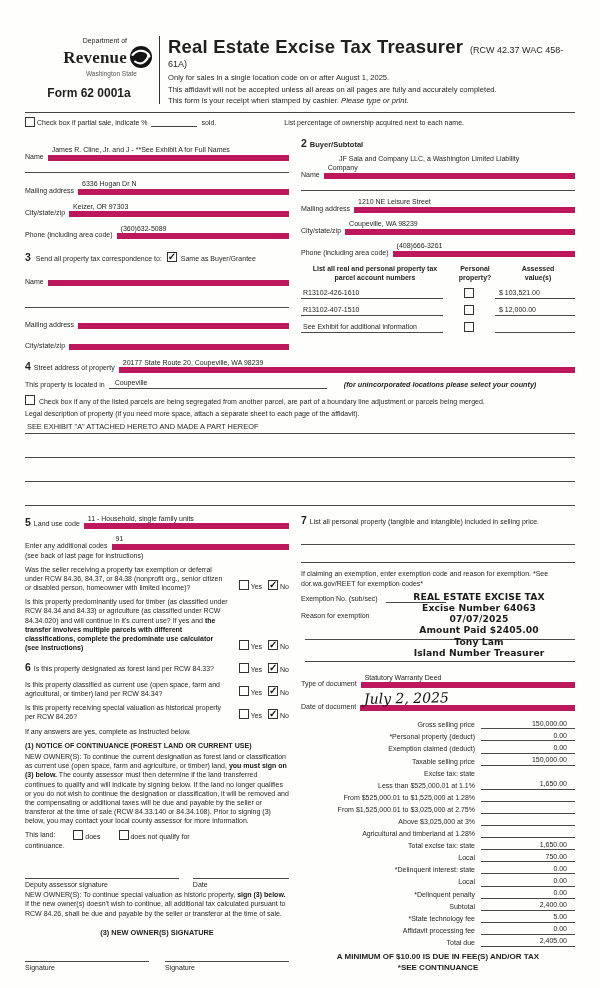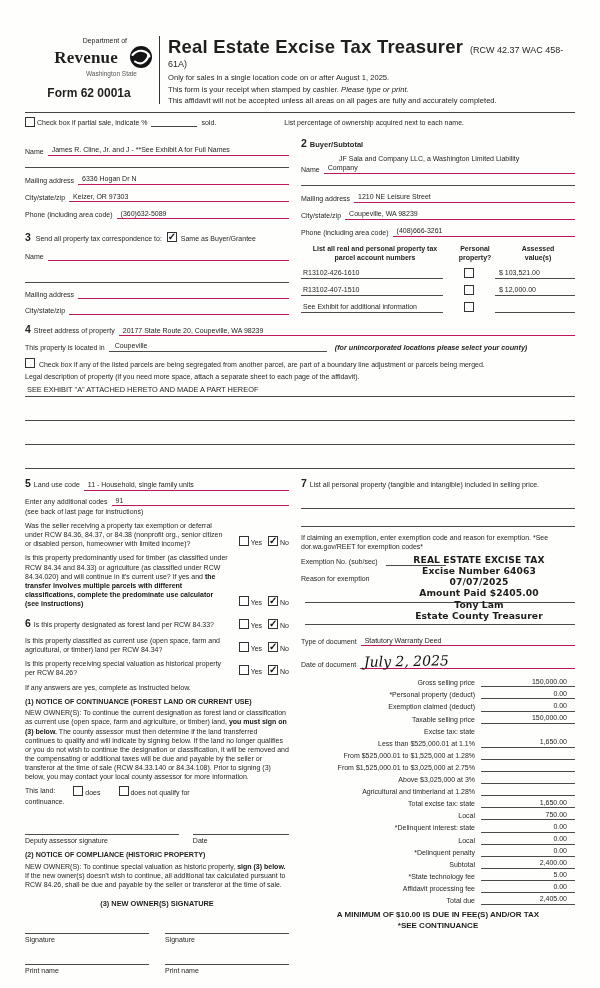--- a/index.html
+++ b/index.html
@@ -5,21 +5,21 @@
   html,body{margin:0;padding:0;background:#fff;}
   .page{position:relative;width:600px;height:988px;background:#fefefd;color:#1f1f1f;
         font-family:"Liberation Sans",sans-serif;font-size:7px;line-height:1.3;overflow:hidden;}
   .inner{padding:34px 25px 0 25px;}
   b,.b{font-weight:bold;color:#151515;}
   .it{font-style:italic;}
   
   .hdr{display:flex;align-items:stretch;}
   .logo{width:128px;padding-top:2px;}
   .logo .dept{font-size:7px;text-align:right;padding-right:26px;}
-  .logo-line2{display:flex;align-items:center;justify-content:flex-end;gap:11px;}
+  .logo-line2{display:flex;align-items:center;justify-content:flex-end;gap:2px;}
   .logo .rev{font-family:"Liberation Serif",serif;font-weight:bold;font-size:17px;letter-spacing:.2px;}
   .logo .wa{font-size:6.5px;color:#555;text-align:right;padding-right:16px;margin-top:-1px;}
   .logo .formnum{font-size:12px;font-weight:bold;margin-top:7px;text-align:center;}
   .vrule{width:1px;background:#333;margin:2px 8px 2px 6px;}
   .titleblk{flex:1;padding-top:1px;}
   .t-title{font-size:18.5px;font-weight:bold;letter-spacing:.2px;display:inline;}
   .t-rcw{font-size:9px;display:inline;margin-left:5px;}
   .t-note{font-size:7.6px;margin-top:2px;}
   .hr{border-top:1px solid #444;margin:6px 0 4px 0;}
   
@@ -31,39 +31,39 @@
   .ps-right{margin-left:68px;}
   
   .cols{display:flex;gap:12px;}
   .colL{width:264px;}
   .colR{width:274px;}
   .sechead{margin:4px 0 3px 0;}
   .secnum{font-size:10.5px;font-weight:bold;margin-right:3px;}
   .sectitle{font-size:7.5px;font-weight:bold;}
   .fr{display:flex;align-items:flex-end;margin-top:6.5px;}
   .lab{white-space:nowrap;padding-right:4px;}
-  .val{flex:1;border-bottom:1px solid #be185d;padding:0 2px 0.5px 4px;min-height:8px;}
+  .val{flex:1;border-bottom:6px solid #be185d;padding:0 2px 0.5px 4px;min-height:8px;}
   .blankline{border-bottom:1px solid #4a4a4a;height:11px;}
   .indent1{margin-left:38px;font-size:7px;}
   
   .ptable{margin-top:7px;}
   .pt-h{display:flex;text-align:center;font-weight:bold;}
   .pt-h .c1{flex:1;}
   .pt-h .c2{width:52px;}
   .pt-h .c3{width:74px;}
   .pt-r{display:flex;align-items:flex-end;margin-top:6px;}
   .pt-r .c1{flex:1;border-bottom:1px solid #4a4a4a;padding:0 2px 1px 2px;}
   .pt-r .c2{width:52px;text-align:center;}
   .pt-r .c3{width:74px;border-bottom:1px solid #4a4a4a;padding:0 2px 1px 4px;}
   
   .s4{margin-top:8px;}
   .s4 .fr{margin-top:5px;}
   .locrow{display:flex;align-items:flex-end;margin-top:5px;}
   .locval{width:210px;border-bottom:1px solid #4a4a4a;padding:0 2px 0.5px 6px;}
-  .locnote{font-style:italic;font-weight:bold;margin-left:8px;font-size:7.2px;}
+  .locnote{font-style:italic;font-weight:bold;margin-left:17px;font-size:7.2px;}
   .segrow{margin-top:6px;}
   .legal{margin-top:3px;}
   .legalval{border-bottom:1px solid #4a4a4a;margin-top:4px;padding:0 0 1px 2px;font-size:7.4px;}
   .s4 .blankline{margin-top:12px;}
   
   .q{display:flex;align-items:flex-end;margin-top:5px;}
   .qtext{flex:1;padding-right:4px;}
   .yn{white-space:nowrap;padding-bottom:1px;}
   .yn .cb{margin:0 2px 0 6px;}
   .note-sm{margin-top:1px;}
@@ -121,22 +121,22 @@
       <div class="wa">Washington State</div>
       <div class="formnum">Form 62 0001a</div>
     </div>
     <div class="vrule"></div>
     <div class="titleblk">
       <div>
         <span class="t-title">Real Estate Excise Tax Treasurer</span>
         <span class="t-rcw">(RCW 42.37 WAC 458-61A)</span>
       </div>
       <div class="t-note">Only for sales in a single location code on or after August 1, 2025.</div>
+      <div class="t-note">This affidavit will not be accepted unless all areas on all pages are fully and accurately completed.</div>
       <div class="t-note"><span>This form is your receipt when stamped by cashier.</span> <span class="it">Please type or print.</span></div>
-      <div class="t-note">This affidavit will not be accepted unless all areas on all pages are fully and accurately completed.</div>
     </div>
   </div>
   <div class="hr"></div>
 
   <div class="psrow">
     <span class="cb"></span>&nbsp;
     <span>Check box if partial sale, indicate %</span>
     <span class="ps-ul"></span>
     <span>sold.</span>
     <span class="ps-right">List percentage of ownership acquired next to each name.</span>
@@ -300,21 +300,20 @@
         <div class="sigcell1">
               <div class="sigline"></div>
               <div class="siglabel">Deputy assessor signature</div>
             </div>
         <div class="sigcell2">
               <div class="sigline"></div>
               <div class="siglabel">Date</div>
             </div>
       </div>
 
-      <div class="ntitle">(2) NOTICE OF COMPLIANCE (HISTORIC PROPERTY)</div>
       <div class="nbody"><span>NEW OWNER(S): To continue special valuation as historic property, </span><b>sign (3) below.</b><span> If the new owner(s) doesn't wish to continue, all additional tax calculated pursuant to RCW 84.26, shall be due and payable by the seller or transferor at the time of sale.</span></div>
 
       <div class="newownersig">(3) NEW OWNER(S) SIGNATURE</div>
       <div class="sig2row">
         <div>
               <div class="sigline"></div>
               <div class="siglabel">Signature</div>
             </div>
         <div>
               <div class="sigline"></div>
@@ -353,21 +352,21 @@
             </div>
         <div class="exrow" style="margin-top:12px;">
               <span class="ex-long"></span>
             </div>
         <div class="stamp">
           <div>REAL ESTATE EXCISE TAX</div>
           <div>Excise Number 64063</div>
           <div>07/07/2025</div>
           <div>Amount Paid $2405.00</div>
           <div>Tony Lam</div>
-          <div>Estate County Treasurer</div>
+          <div>Island Number Treasurer</div>
         </div>
       </div>
 
       <div class="docrow">
         <span class="lab">Type of document</span>
         <span class="val">Statutory Warranty Deed</span>
       </div>
       <div class="docrow" style="height:17px;">
         <span class="lab">Date of document</span>
         <span class="val"><span class="handwrite hw-date">July 2, 2025</span></span>

